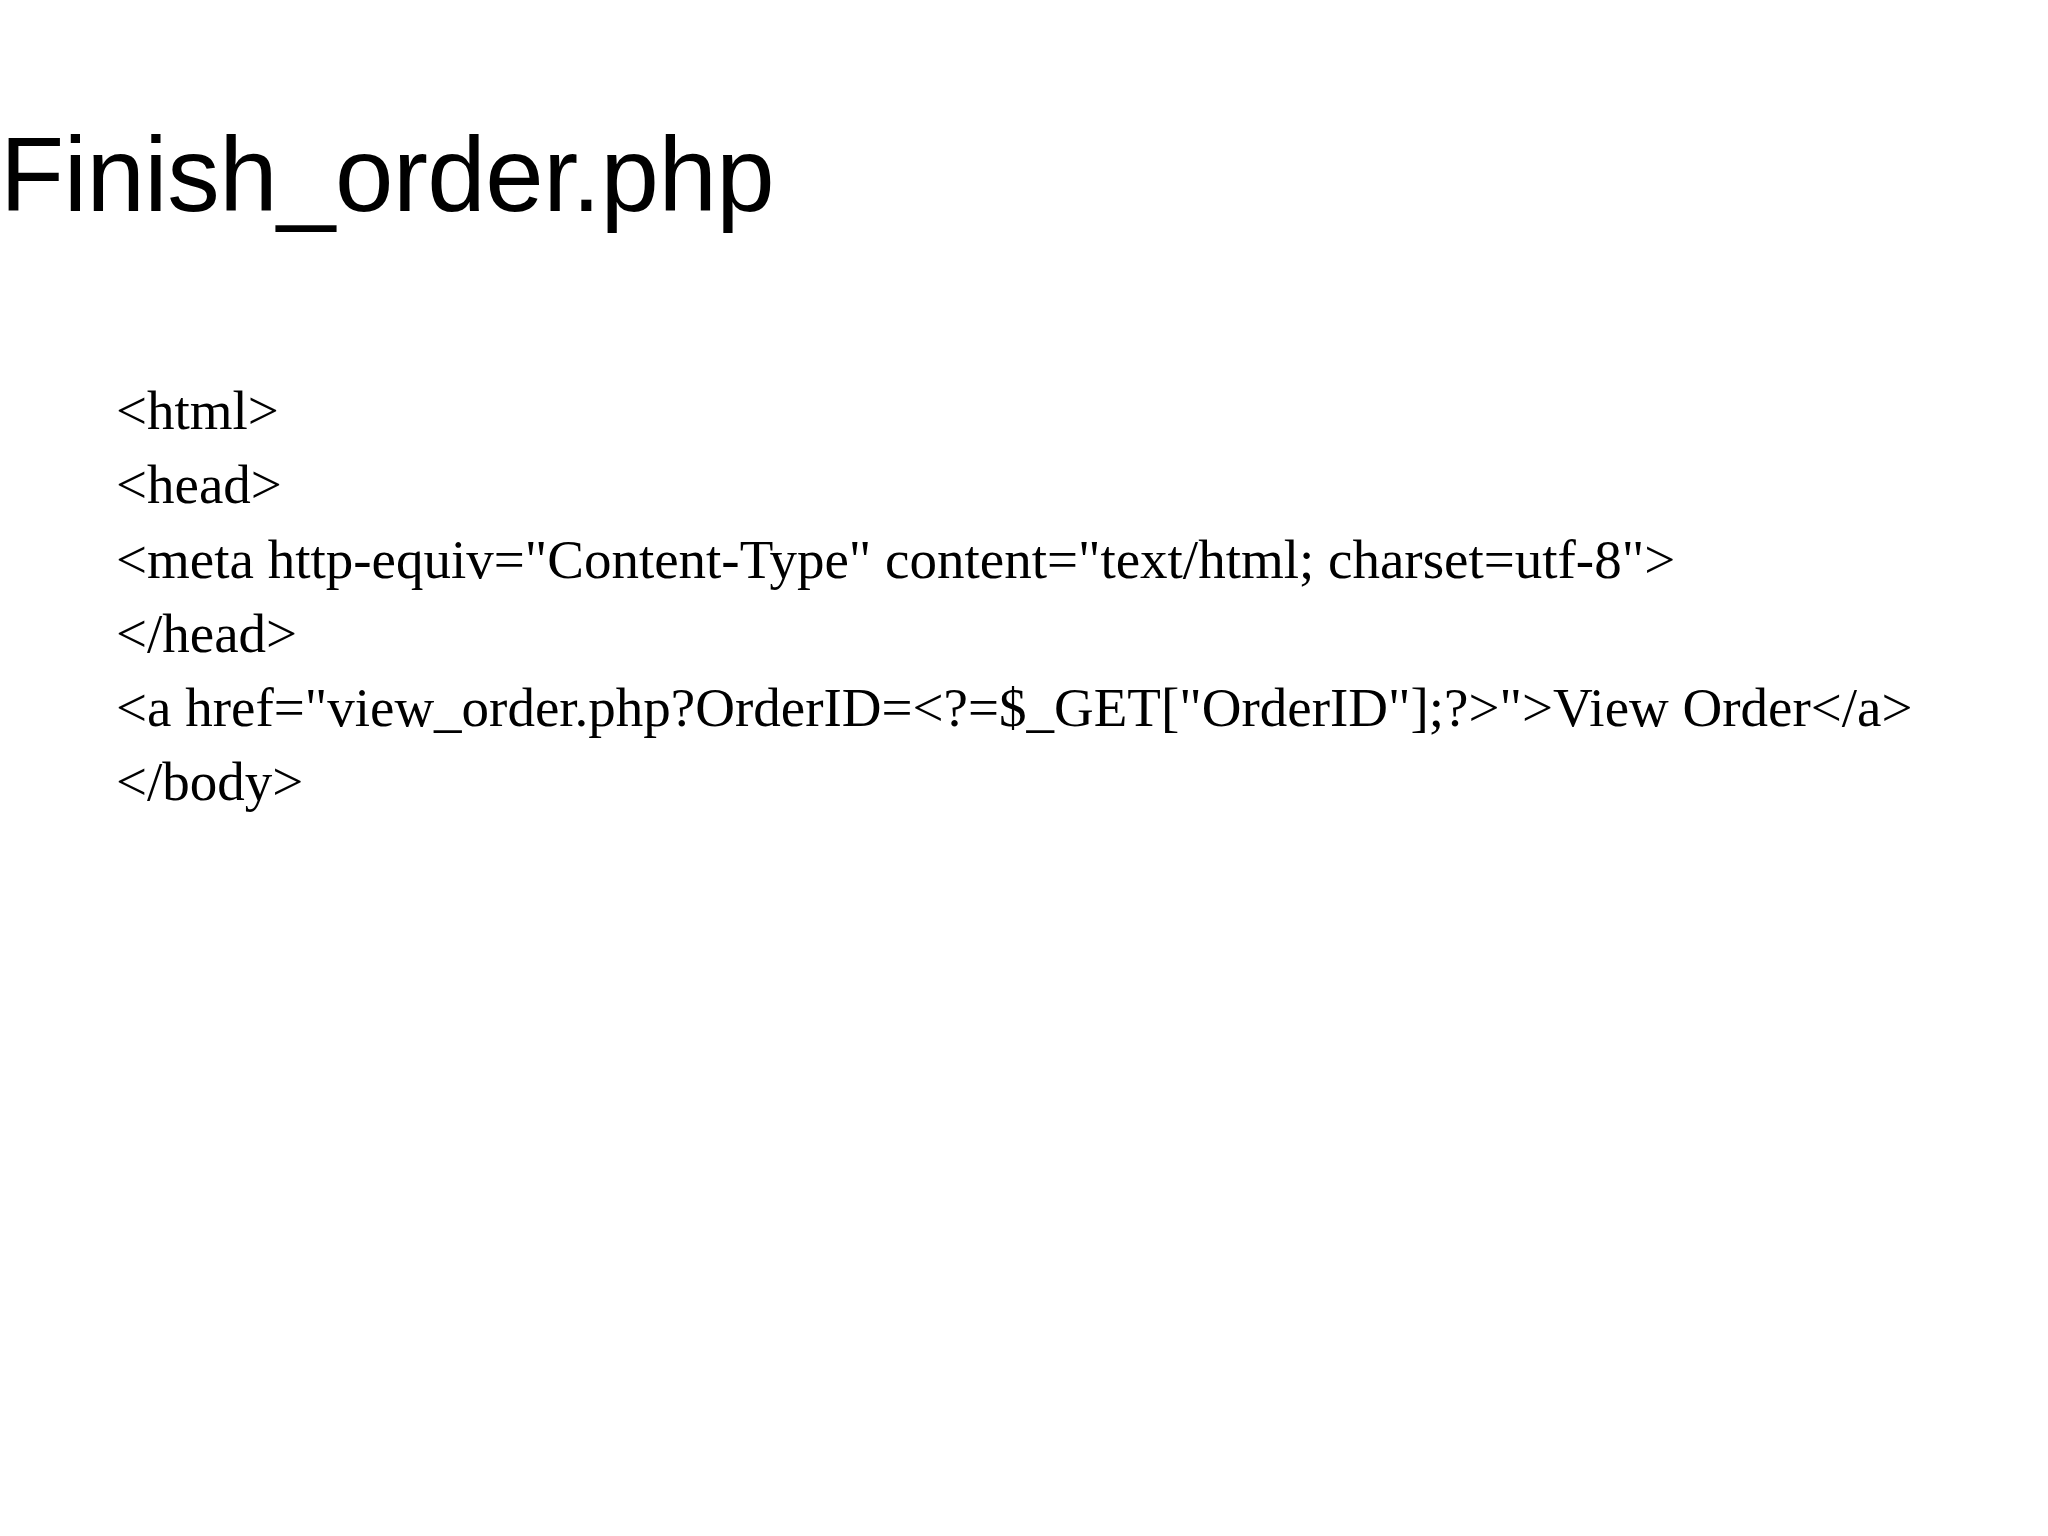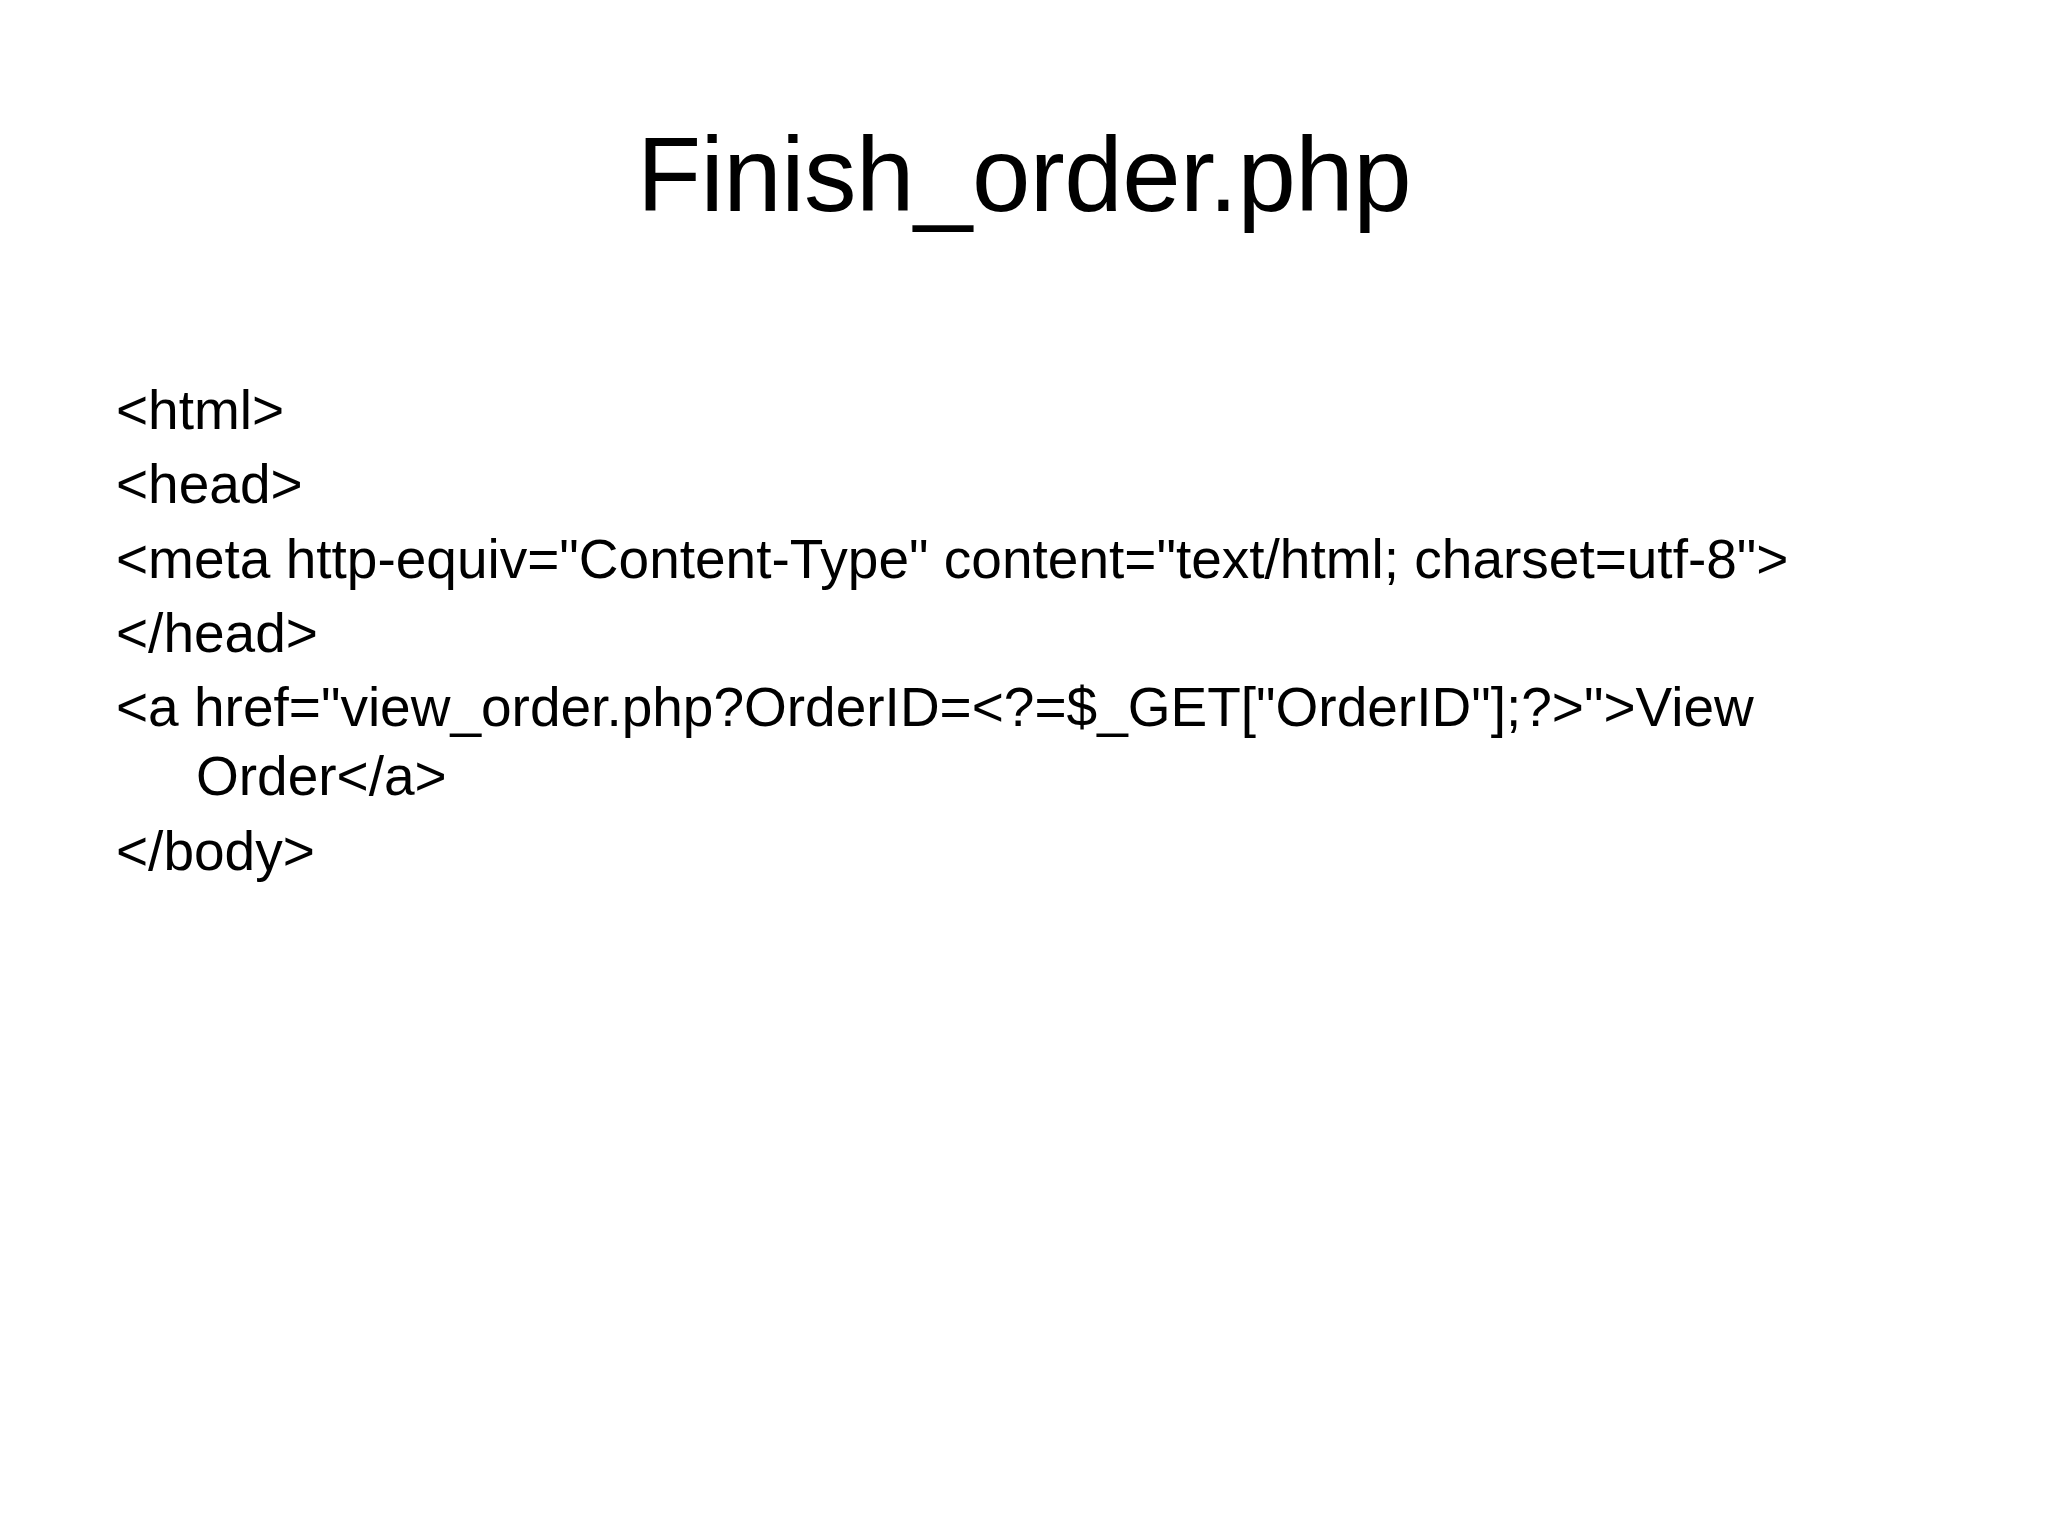--- a/index.html
+++ b/index.html
@@ -18,21 +18,21 @@
     width: 2048px;
     height: 1536px;
     background: #FFFFFF;
     box-sizing: border-box;
   }
   .slide-title {
     position: absolute;
     top: 118px;
     left: 0;
     width: 2048px;
-    text-align: center;
+    text-align: left;
     font-size: 105px;
     line-height: 1.08;
     color: #000000;
     font-weight: 400;
     letter-spacing: -0.5px;
     white-space: nowrap;
   }
   .body-block {
     position: absolute;
     top: 376px;
@@ -43,20 +43,21 @@
     font-size: 55px;
     line-height: 1.26;
     color: #000000;
     font-weight: 400;
     margin: 0 0 5px 0;
     padding-left: 80px;
     text-indent: -80px;
     word-break: normal;
     overflow-wrap: normal;
     white-space: normal;
+    font-family: Liberation Serif, serif;
   }
 </style>
 </head>
 <body>
 
 <div class="slide">
 
   <div class="slide-title">Finish_order.php</div>
 
   <div class="body-block">

